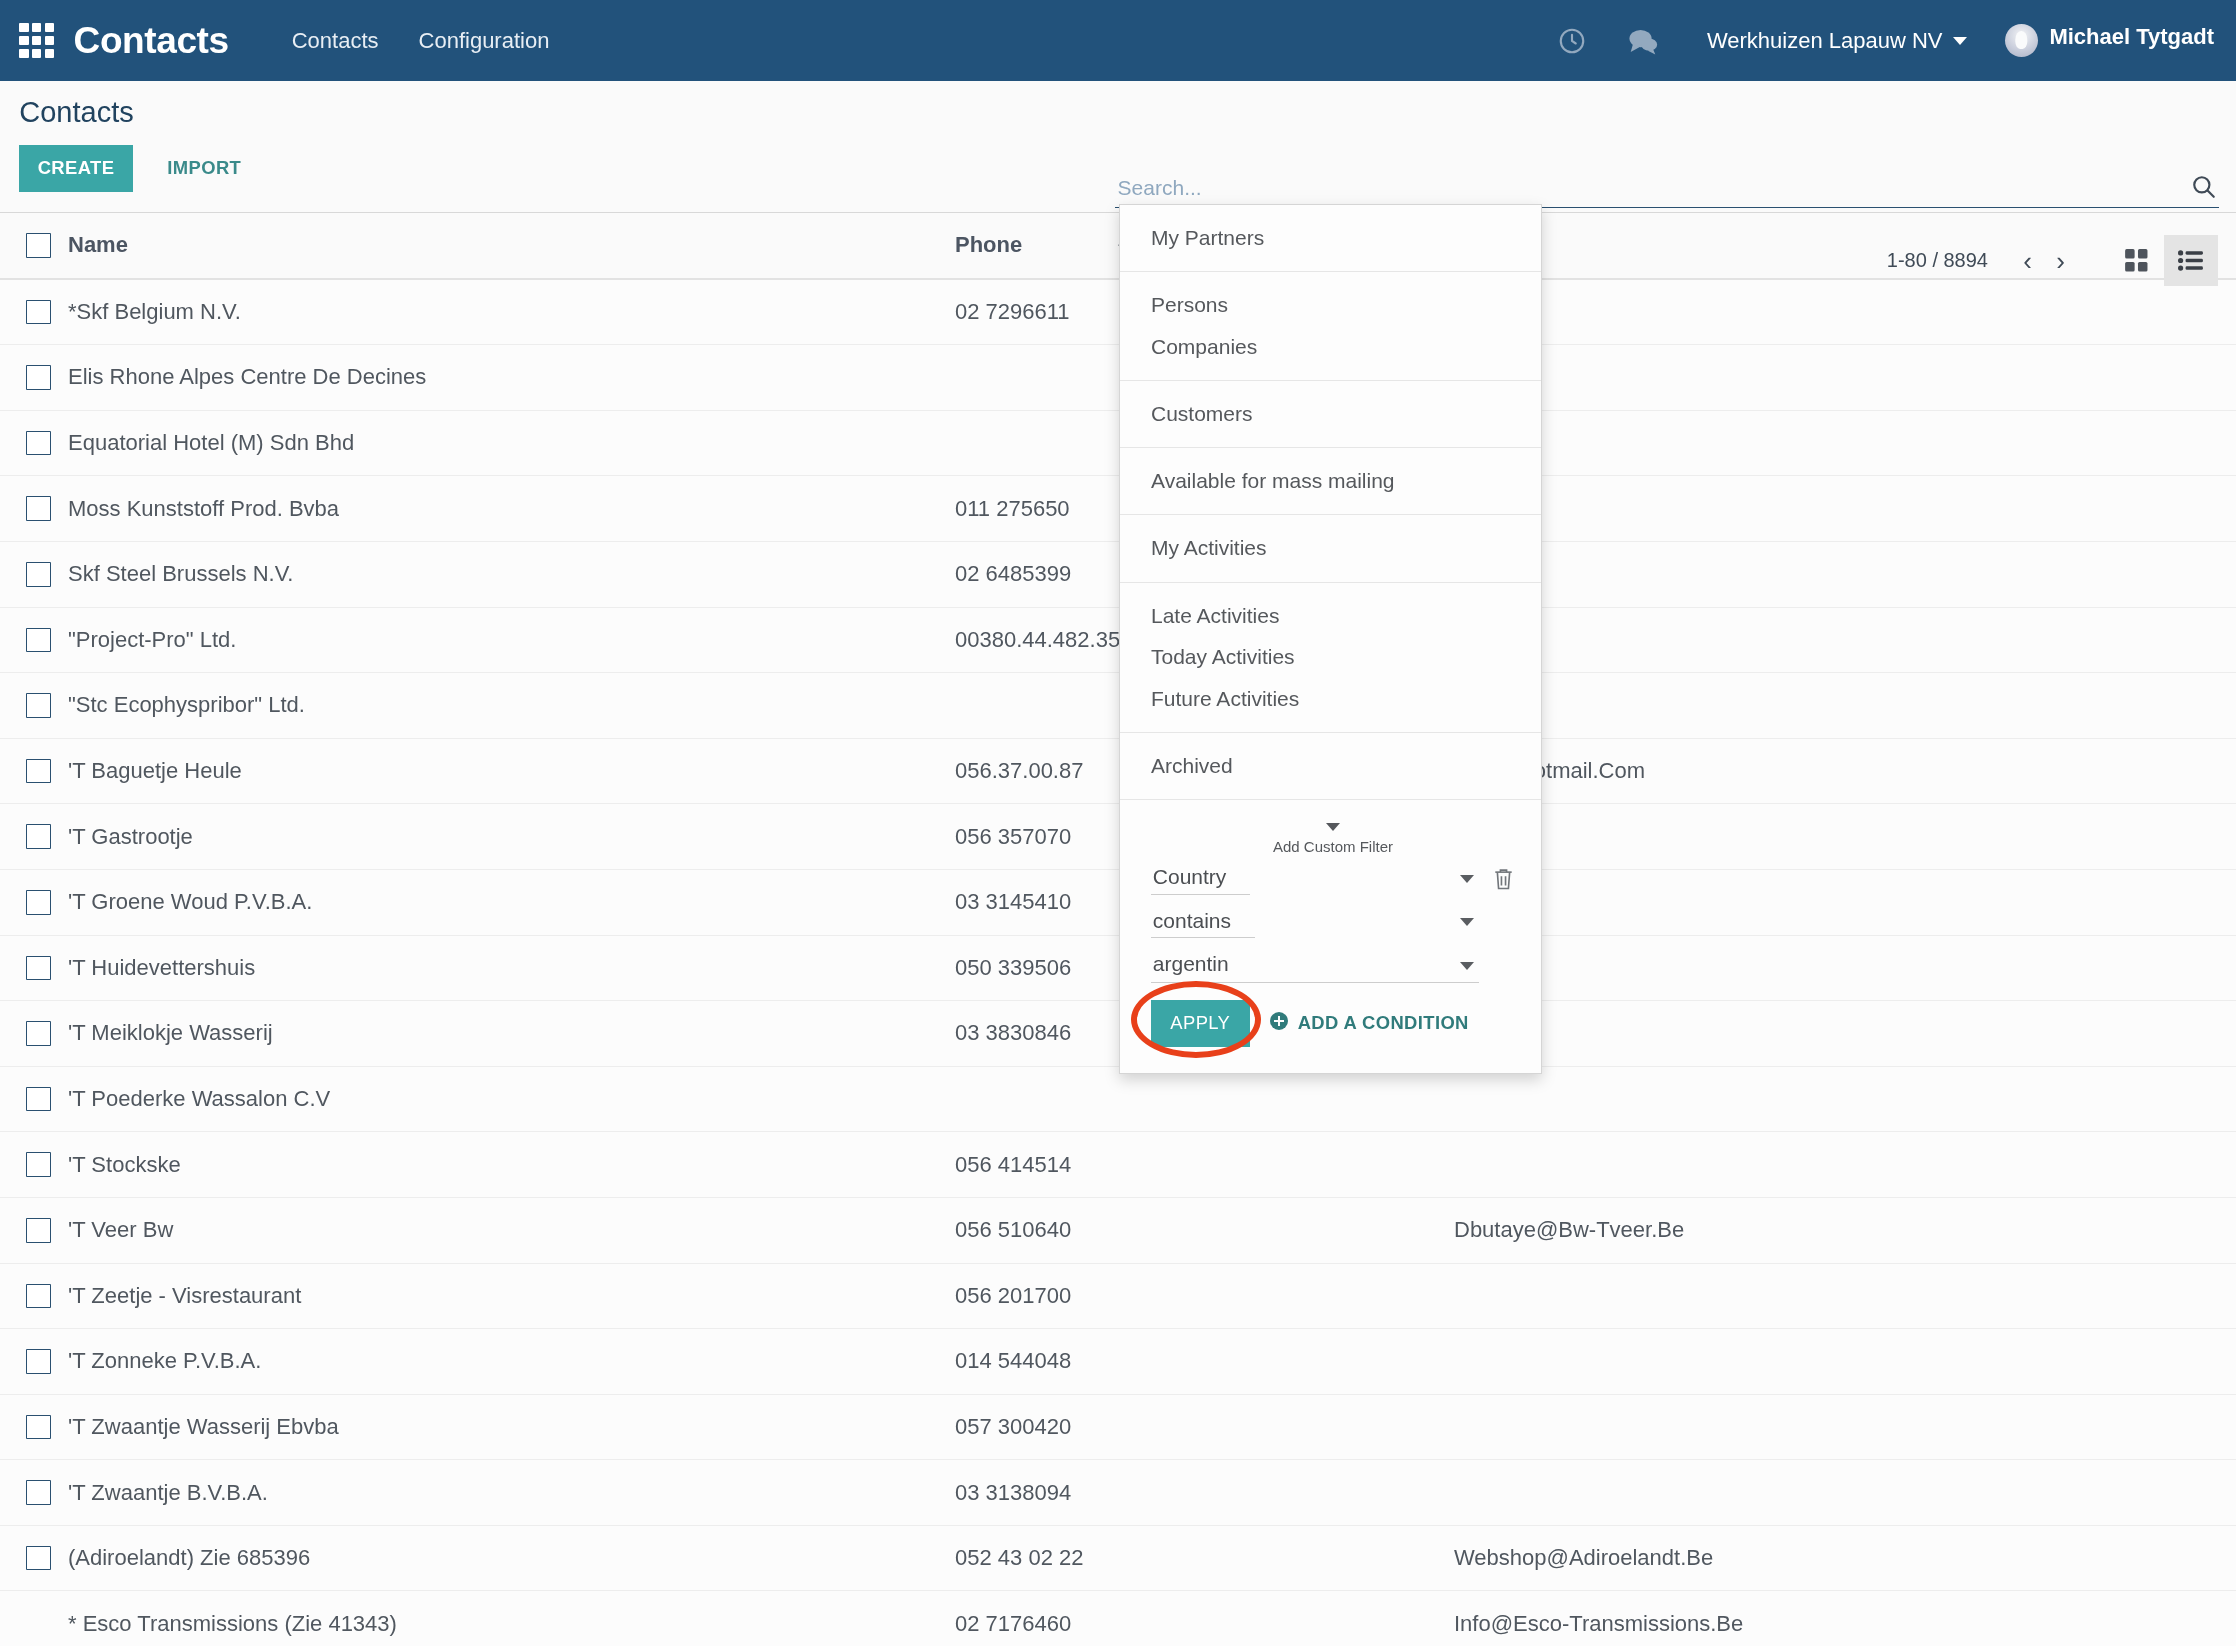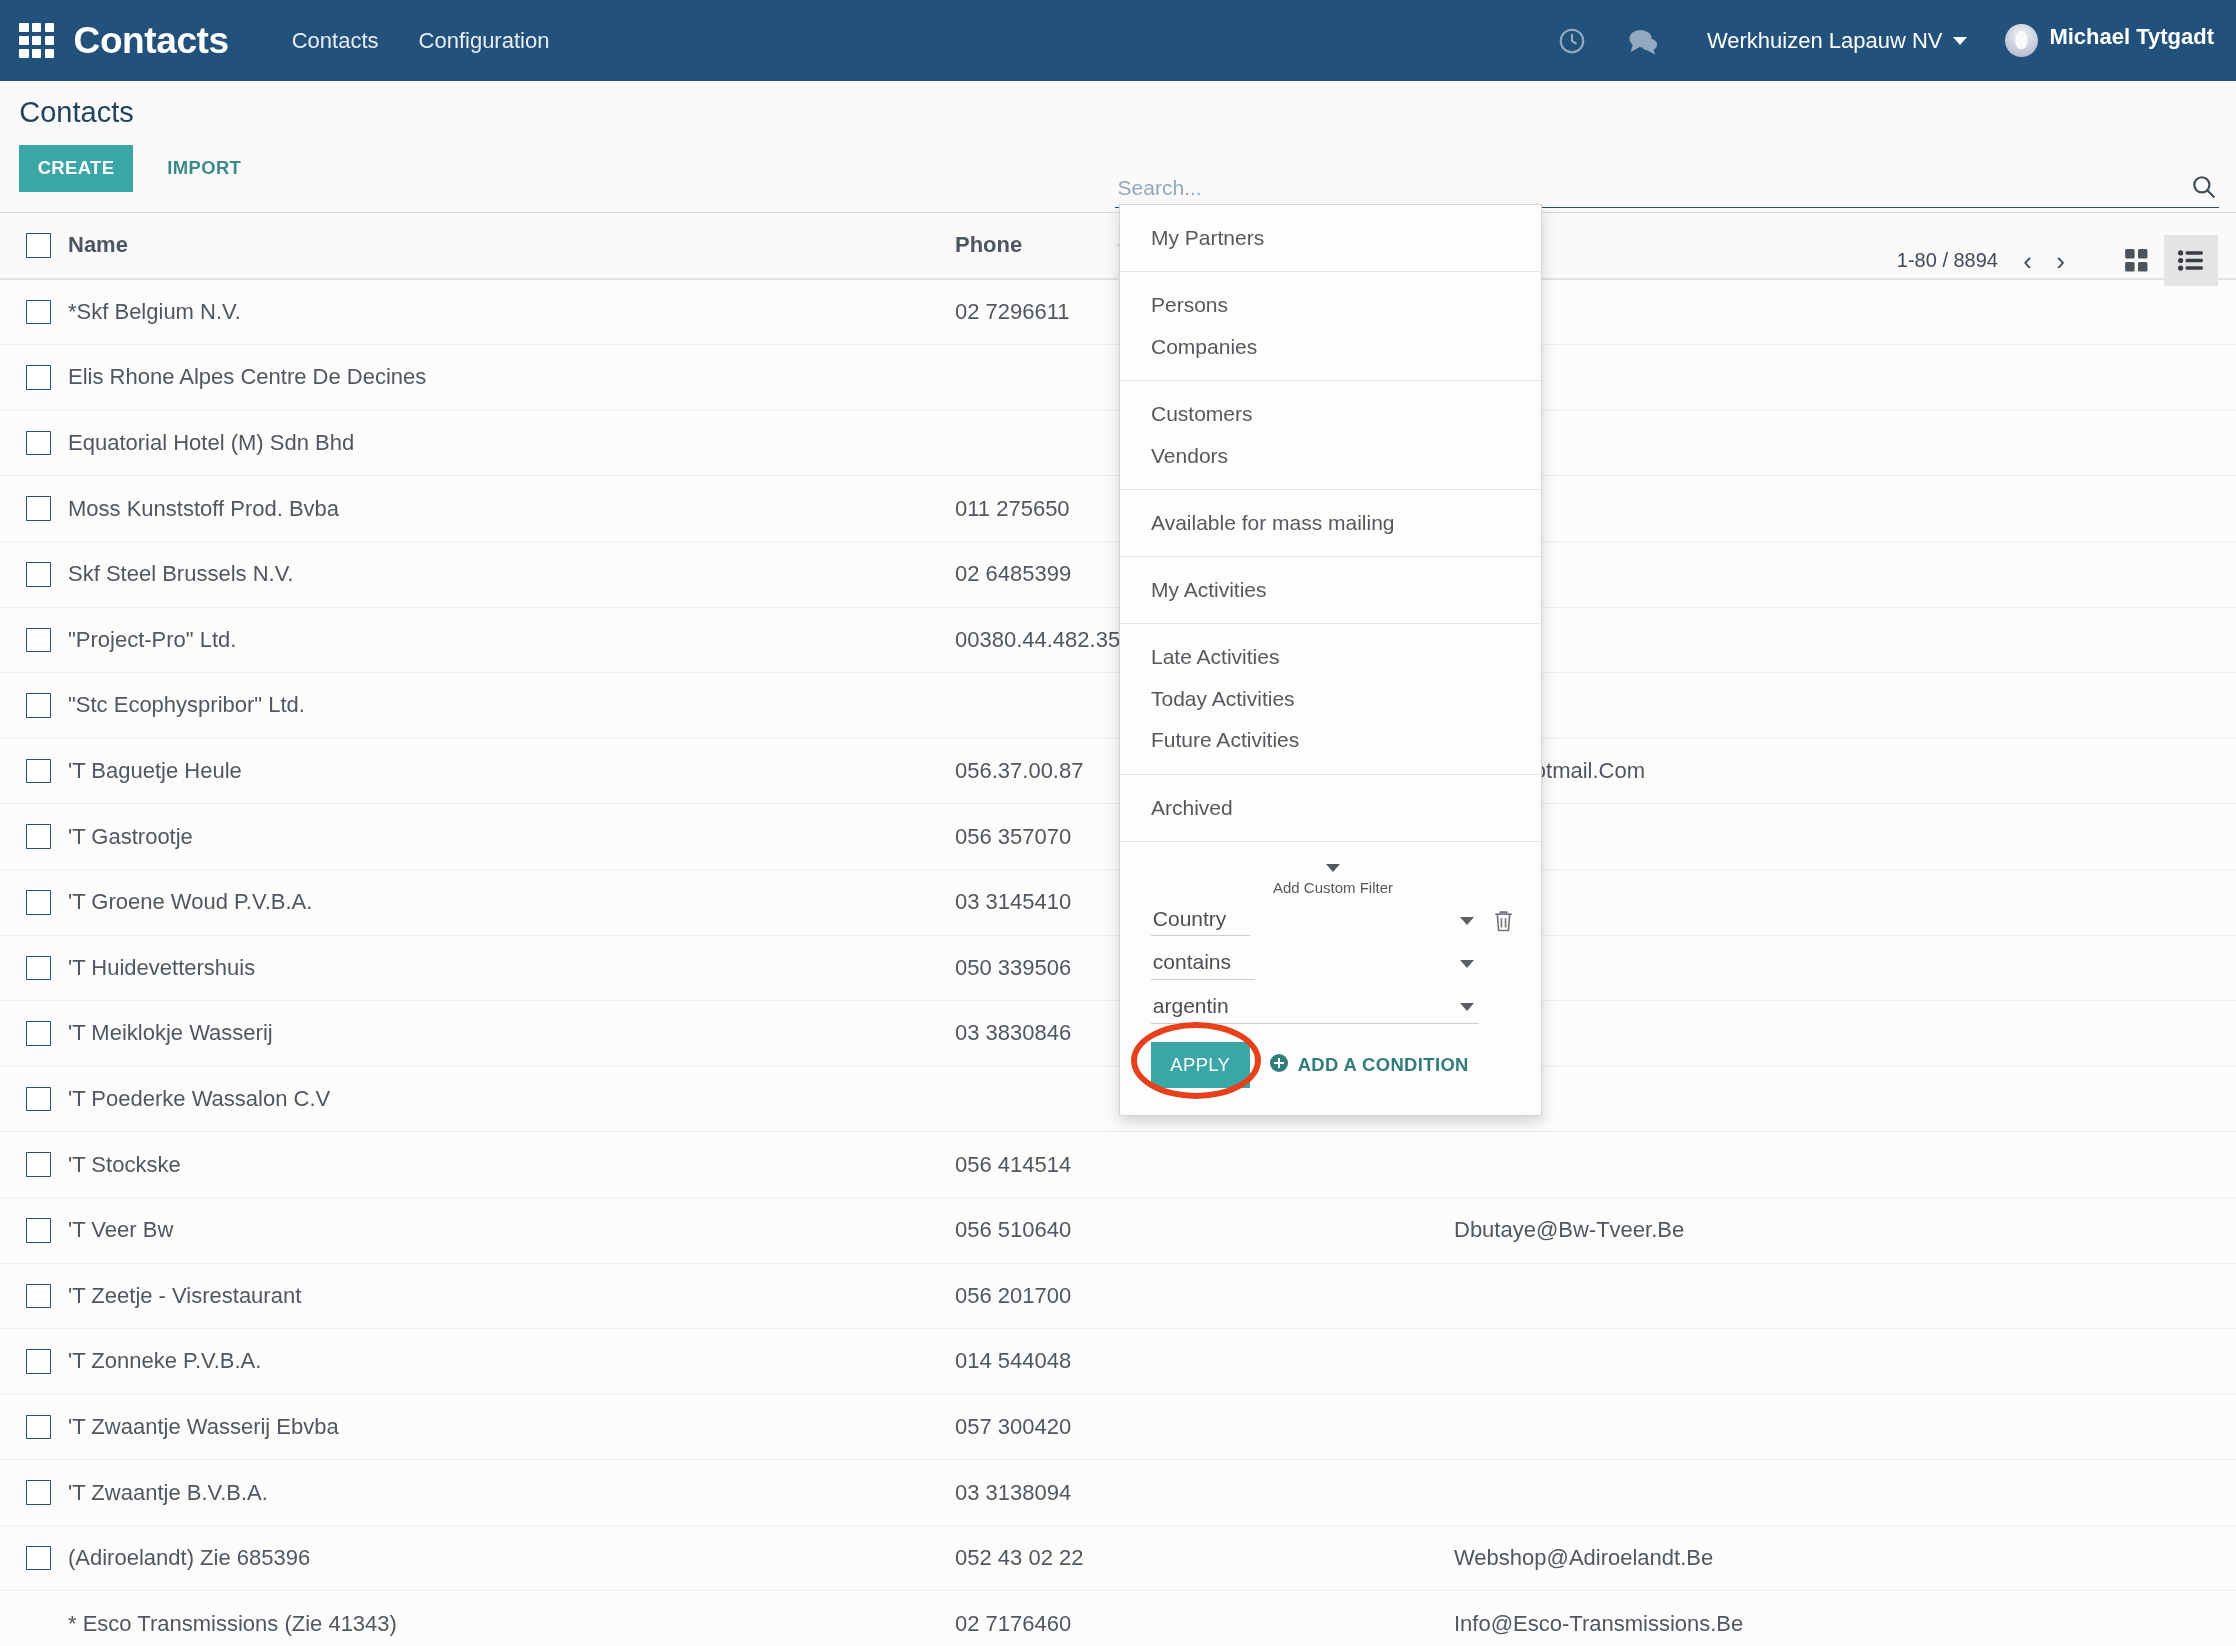--- a/index.html
+++ b/index.html
@@ -187,21 +187,21 @@
     margin-left: 8px;
   }
 
   .pager {
     position: absolute;
     right: 160px; top: 163px;
     display: flex; align-items: center; gap: 0;
     font-size: 20px;
     color: #3F4A56;
   }
-  .pager-count { margin-right: 13px; white-space: nowrap; }
+  .pager-count { margin-right: 23px; white-space: nowrap; }
   .pager-arrow {
     width: 33px; height: 33px;
     display: flex; align-items: center; justify-content: center;
     cursor: pointer;
     color: #3F4A56;
     font-size: 26px;
     line-height: 1;
   }
   .viewtoggle {
     position: absolute;
@@ -495,21 +495,20 @@
     <div class="dd-item">My Partners</div>
   </div>
 
   <div class="dd-group">
     <div class="dd-item">Persons</div>
     <div class="dd-item">Companies</div>
   </div>
 
   <div class="dd-group">
     <div class="dd-item">Customers</div>
-    <div class="dd-item">Vendors</div>
   </div>
 
   <div class="dd-group">
     <div class="dd-item">Available for mass mailing</div>
   </div>
 
   <div class="dd-group">
     <div class="dd-item">My Activities</div>
   </div>
 

